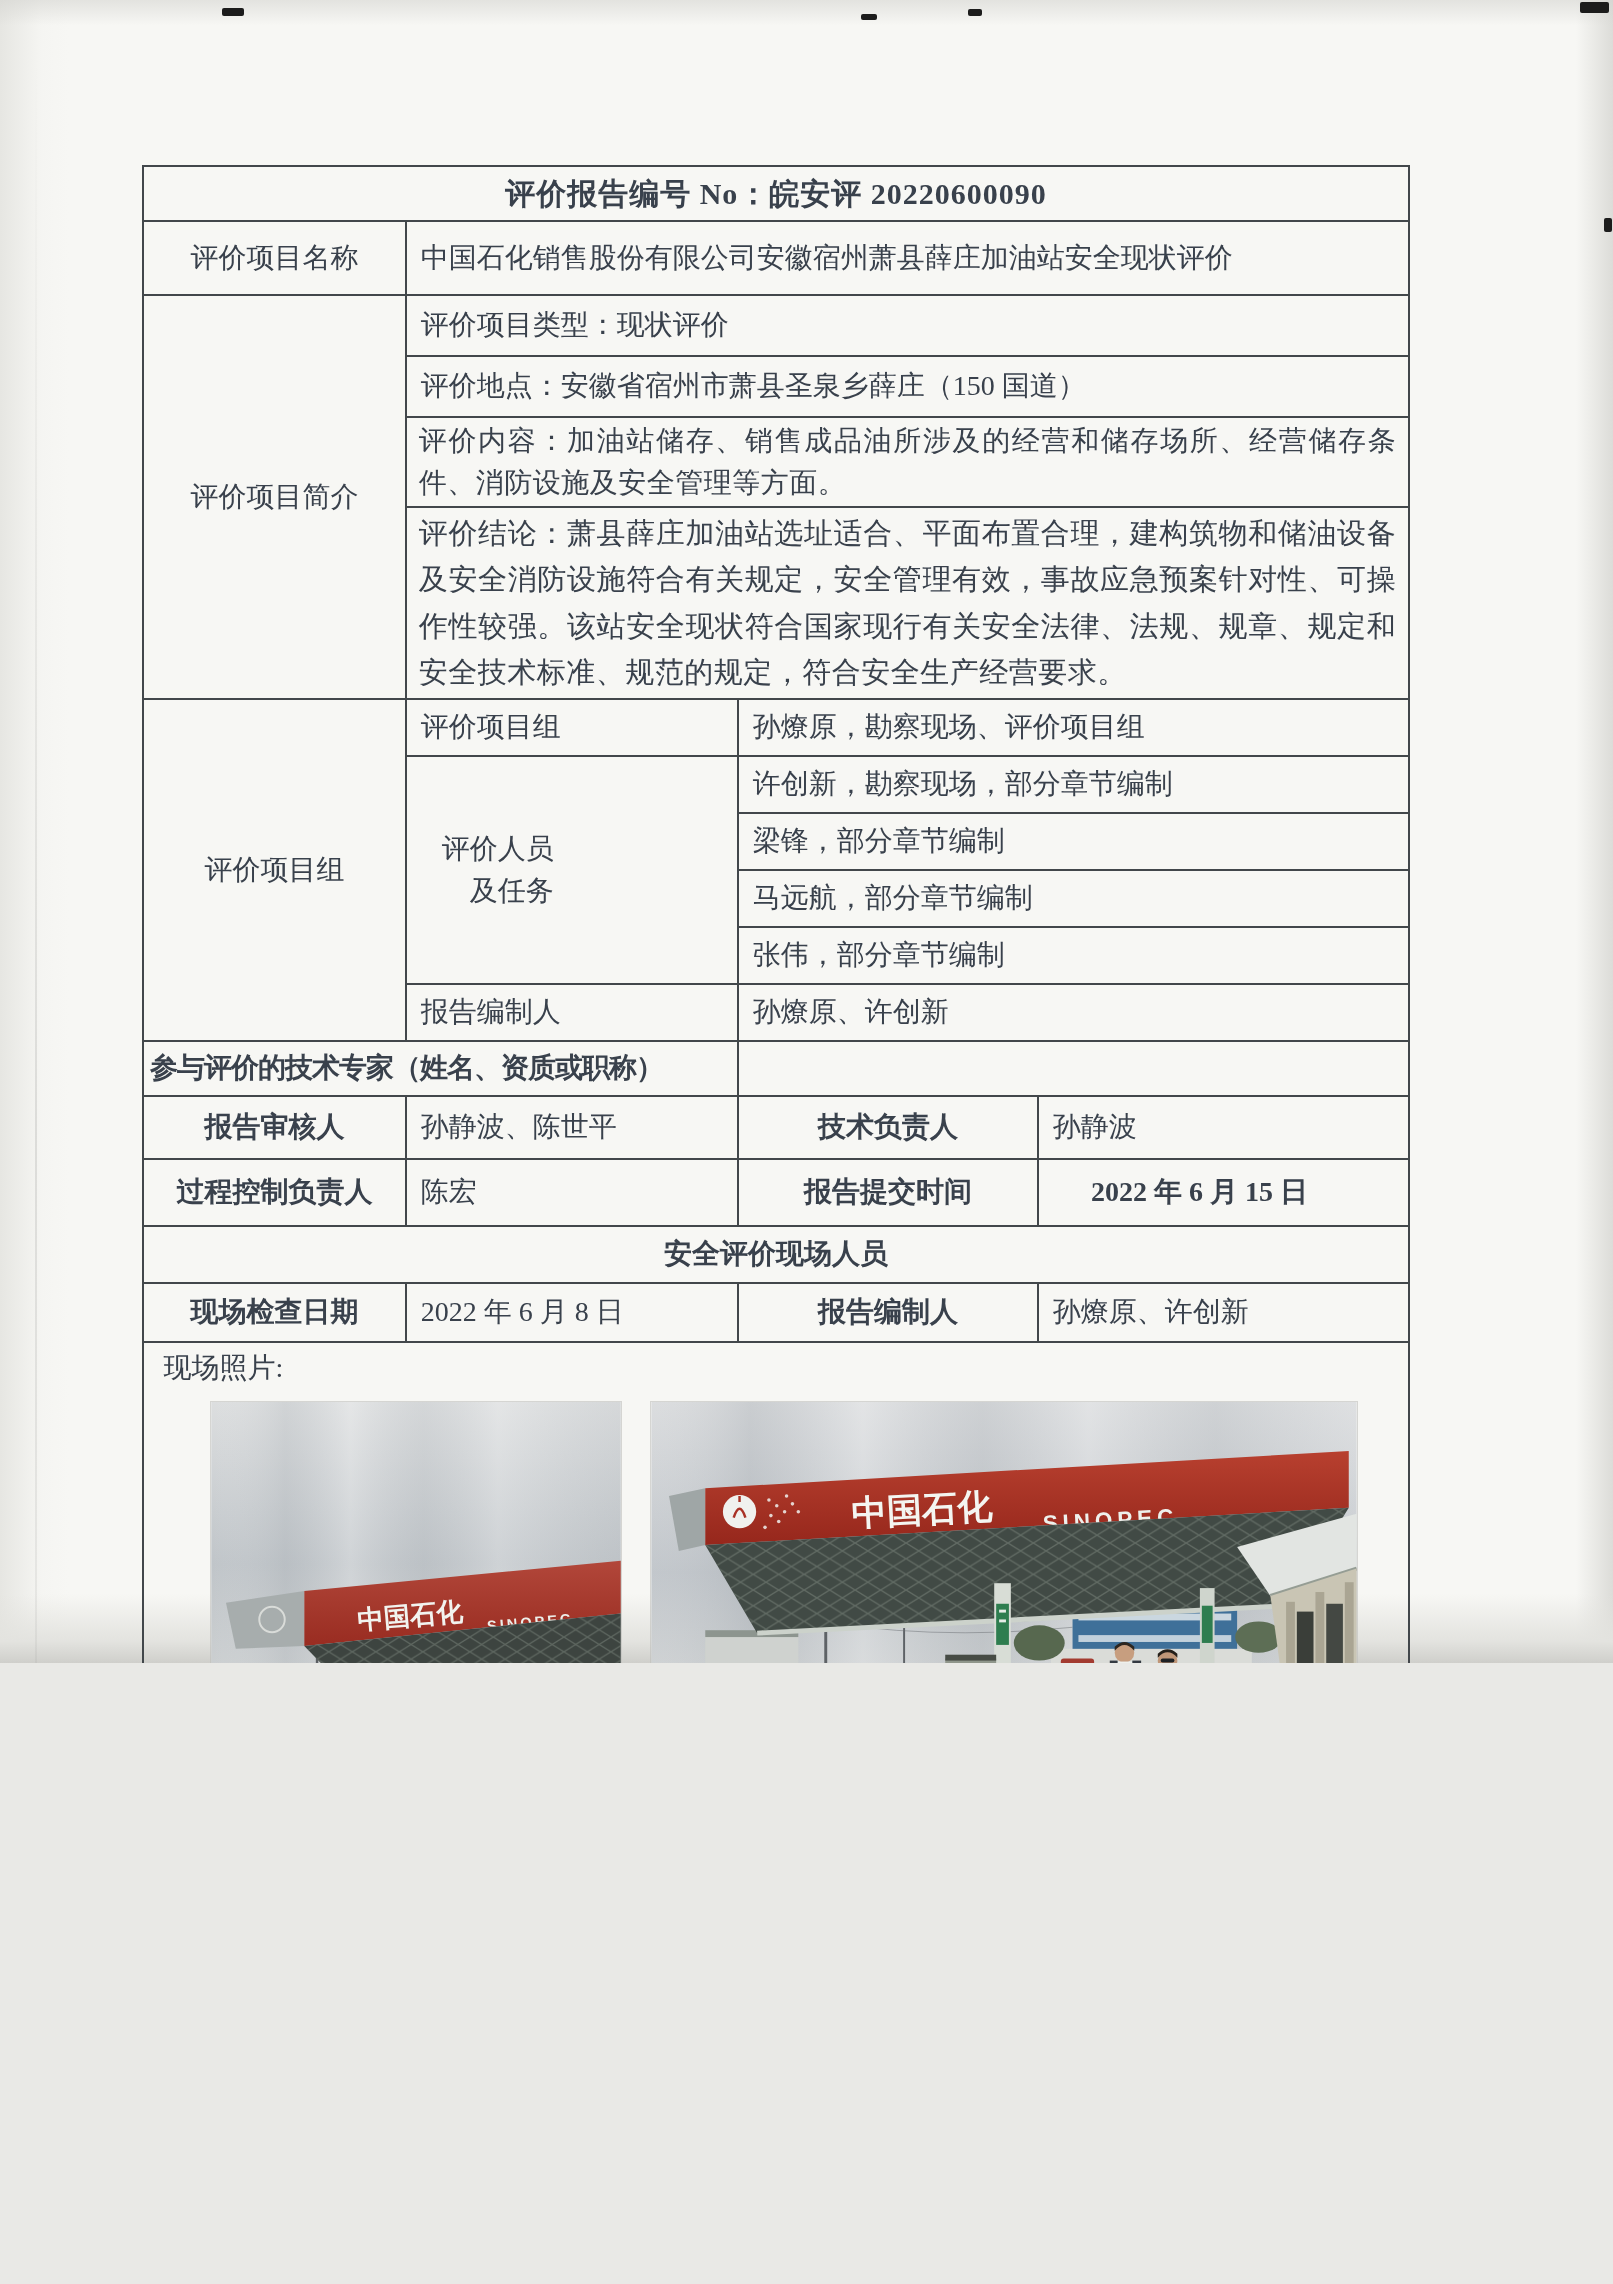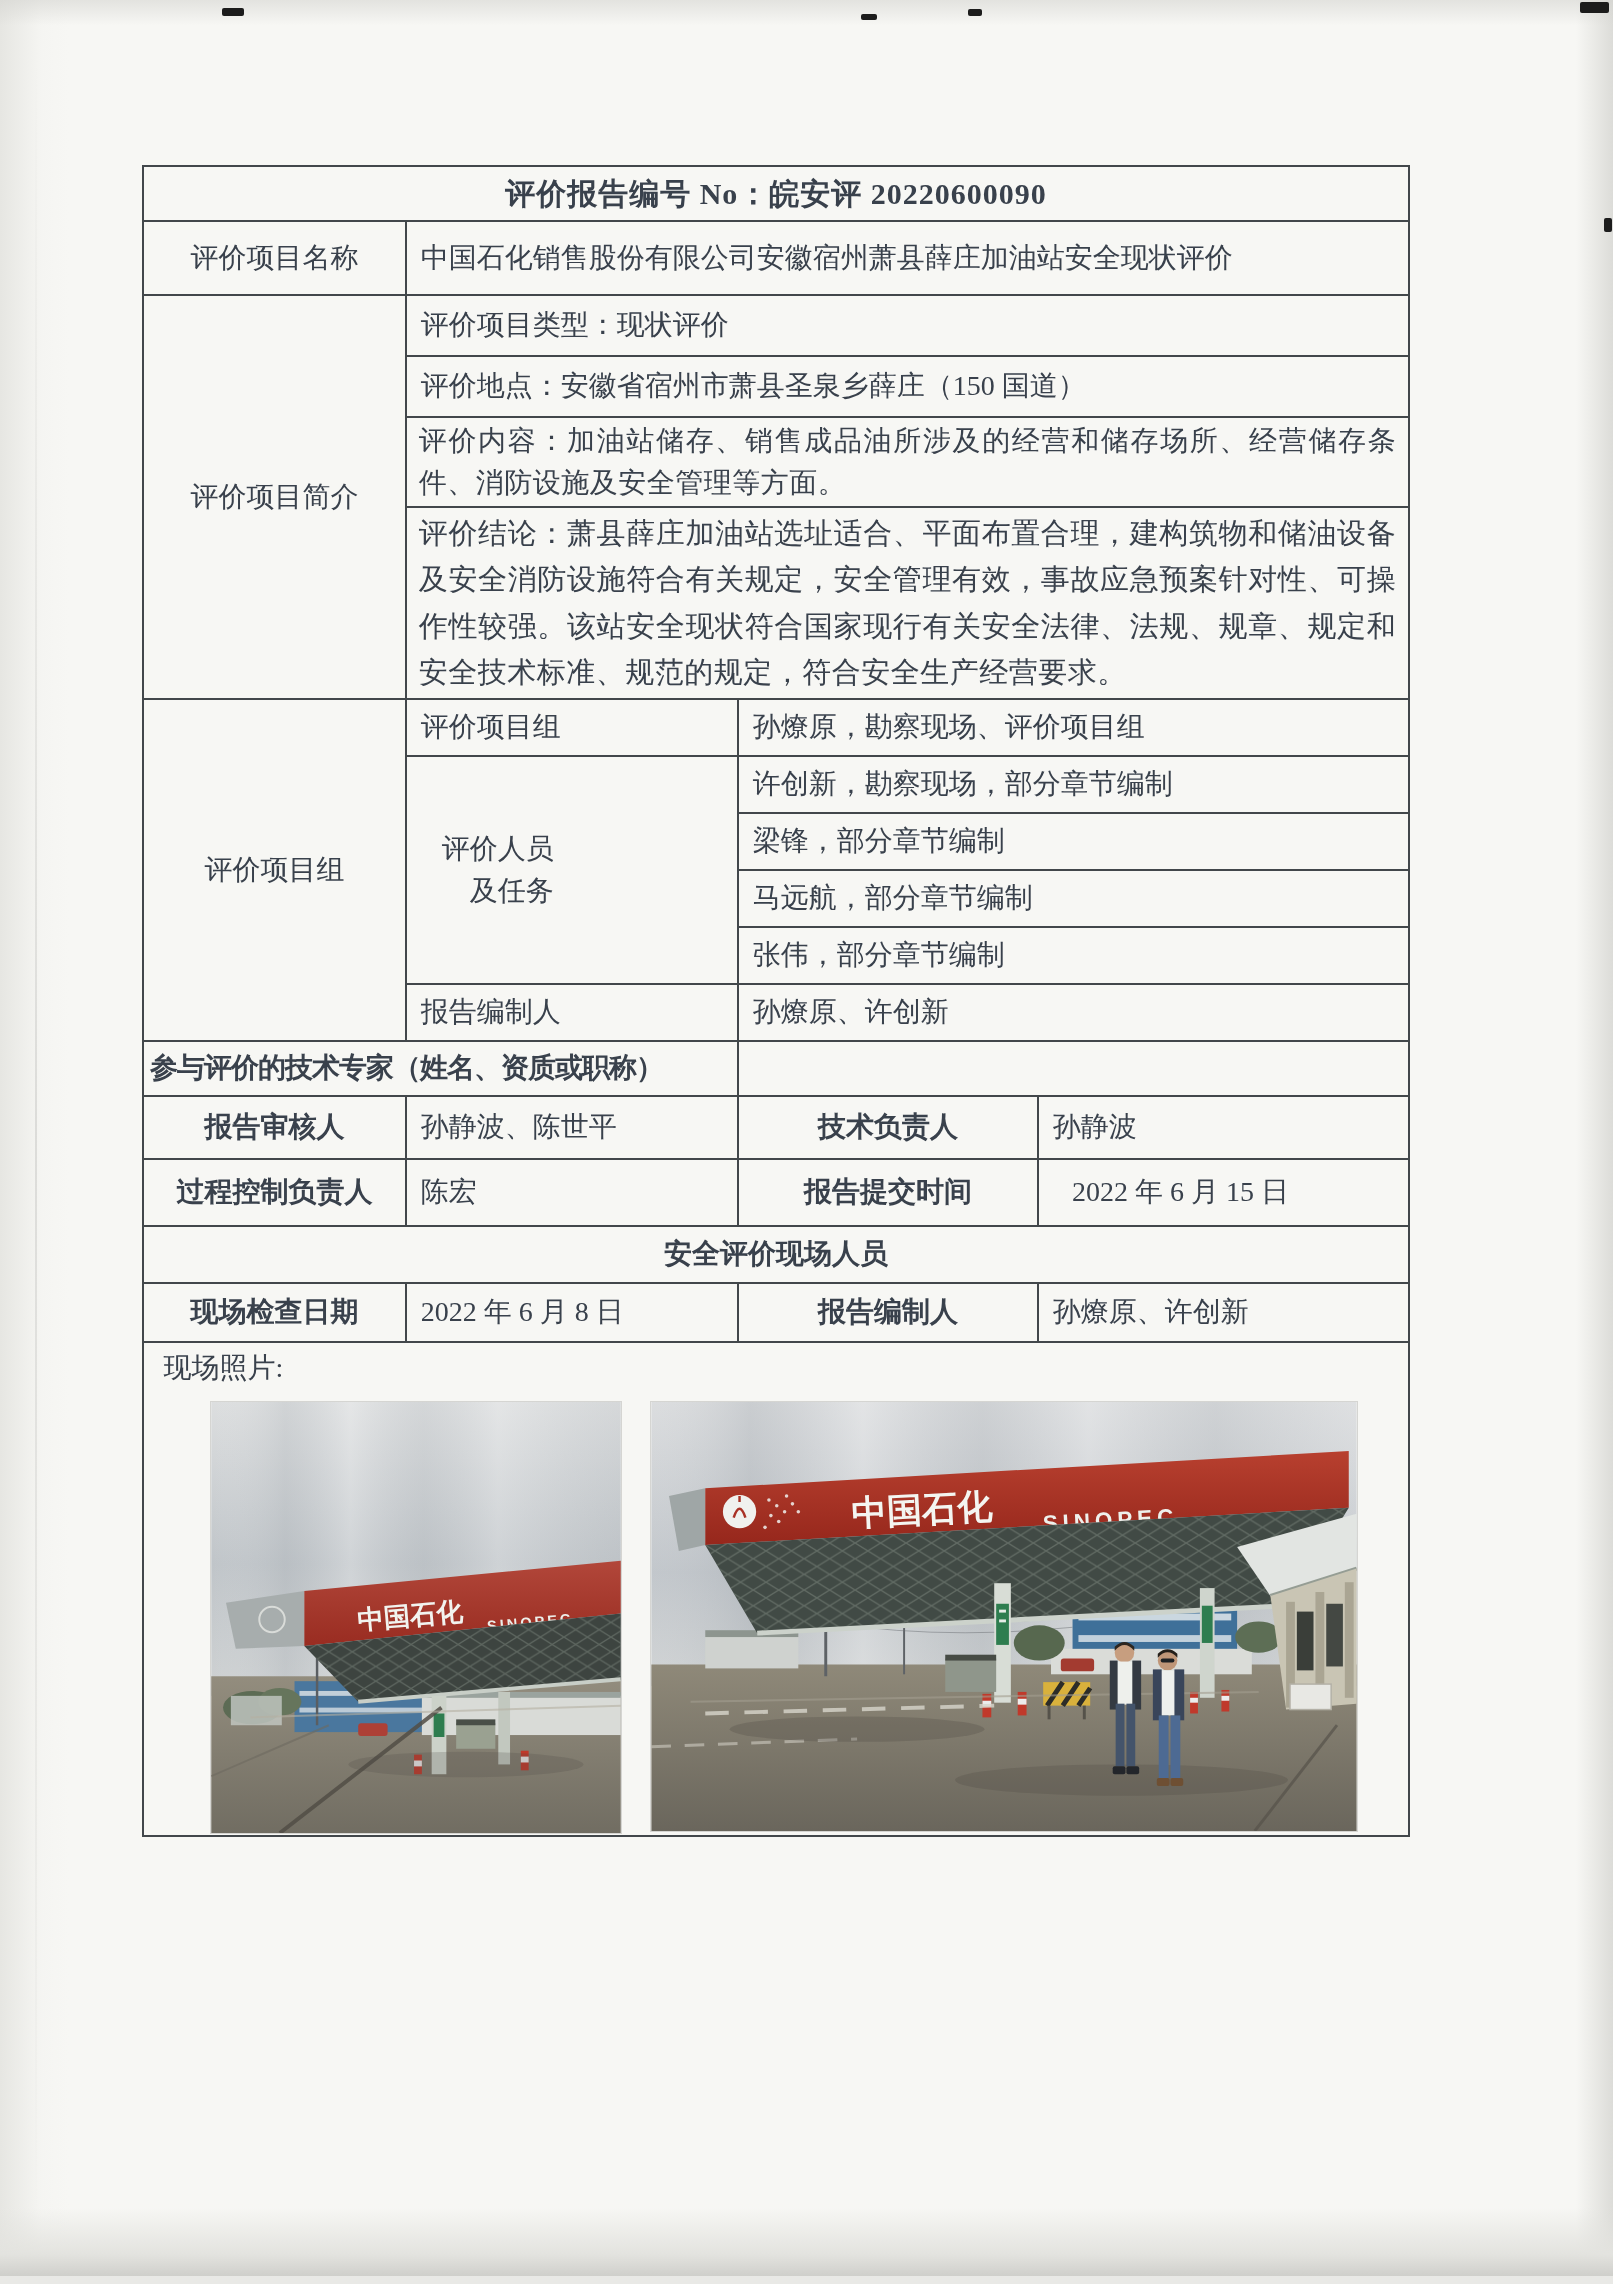--- a/index.html
+++ b/index.html
@@ -1,18 +1,18 @@
 <!DOCTYPE html>
 <html><head>
 <meta charset="utf-8">
 <style>
   html,body{margin:0;padding:0;}
   body{background:#e9e9e6;font-family:"Liberation Serif","DejaVu Serif",serif;}
   .page{
-    position:relative;width:1613px;height:2276px;overflow:hidden;
+    position:relative;width:1613px;height:1663px;overflow:hidden;
     background:
       linear-gradient(180deg, rgba(210,210,206,.55) 0, rgba(210,210,206,0) 25.5px),
       linear-gradient(0deg, #cfcfcb 0, #e3e3df 21.6px, rgba(227,227,223,0) 69px),
       linear-gradient(90deg, #e6e6e2 0, #f5f5f2 41px, rgba(245,245,242,0) 69px),
       linear-gradient(270deg, #dcdcd8 0, rgba(220,220,216,0) 37px),
       #f7f7f4;
     color:#343b46;
   }
   .mark{position:absolute;background:#1c1c1c;border-radius:2px;}
   .edge-line{position:absolute;left:35px;top:59px;width:2px;height:2156px;
@@ -117,21 +117,21 @@
         <td class="c b">报告审核人</td>
         <td>孙静波、陈世平</td>
         <td class="c b">技术负责人</td>
         <td>孙静波</td>
       </tr>
 
       <tr style="height:67px">
         <td class="c b">过程控制负责人</td>
         <td>陈宏</td>
         <td class="c b">报告提交时间</td>
-        <td style="padding-left:33px;">2022 年 6 月 15 日</td>
+        <td style="padding-left:52px;font-weight:bold;">2022 年 6 月 15 日</td>
       </tr>
 
       <tr style="height:57px">
         <td colspan="4" class="c b">安全评价现场人员</td>
       </tr>
 
       <tr style="height:59px">
         <td class="c b">现场检查日期</td>
         <td>2022 年 6 月 8 日</td>
         <td class="c b">报告编制人</td>

